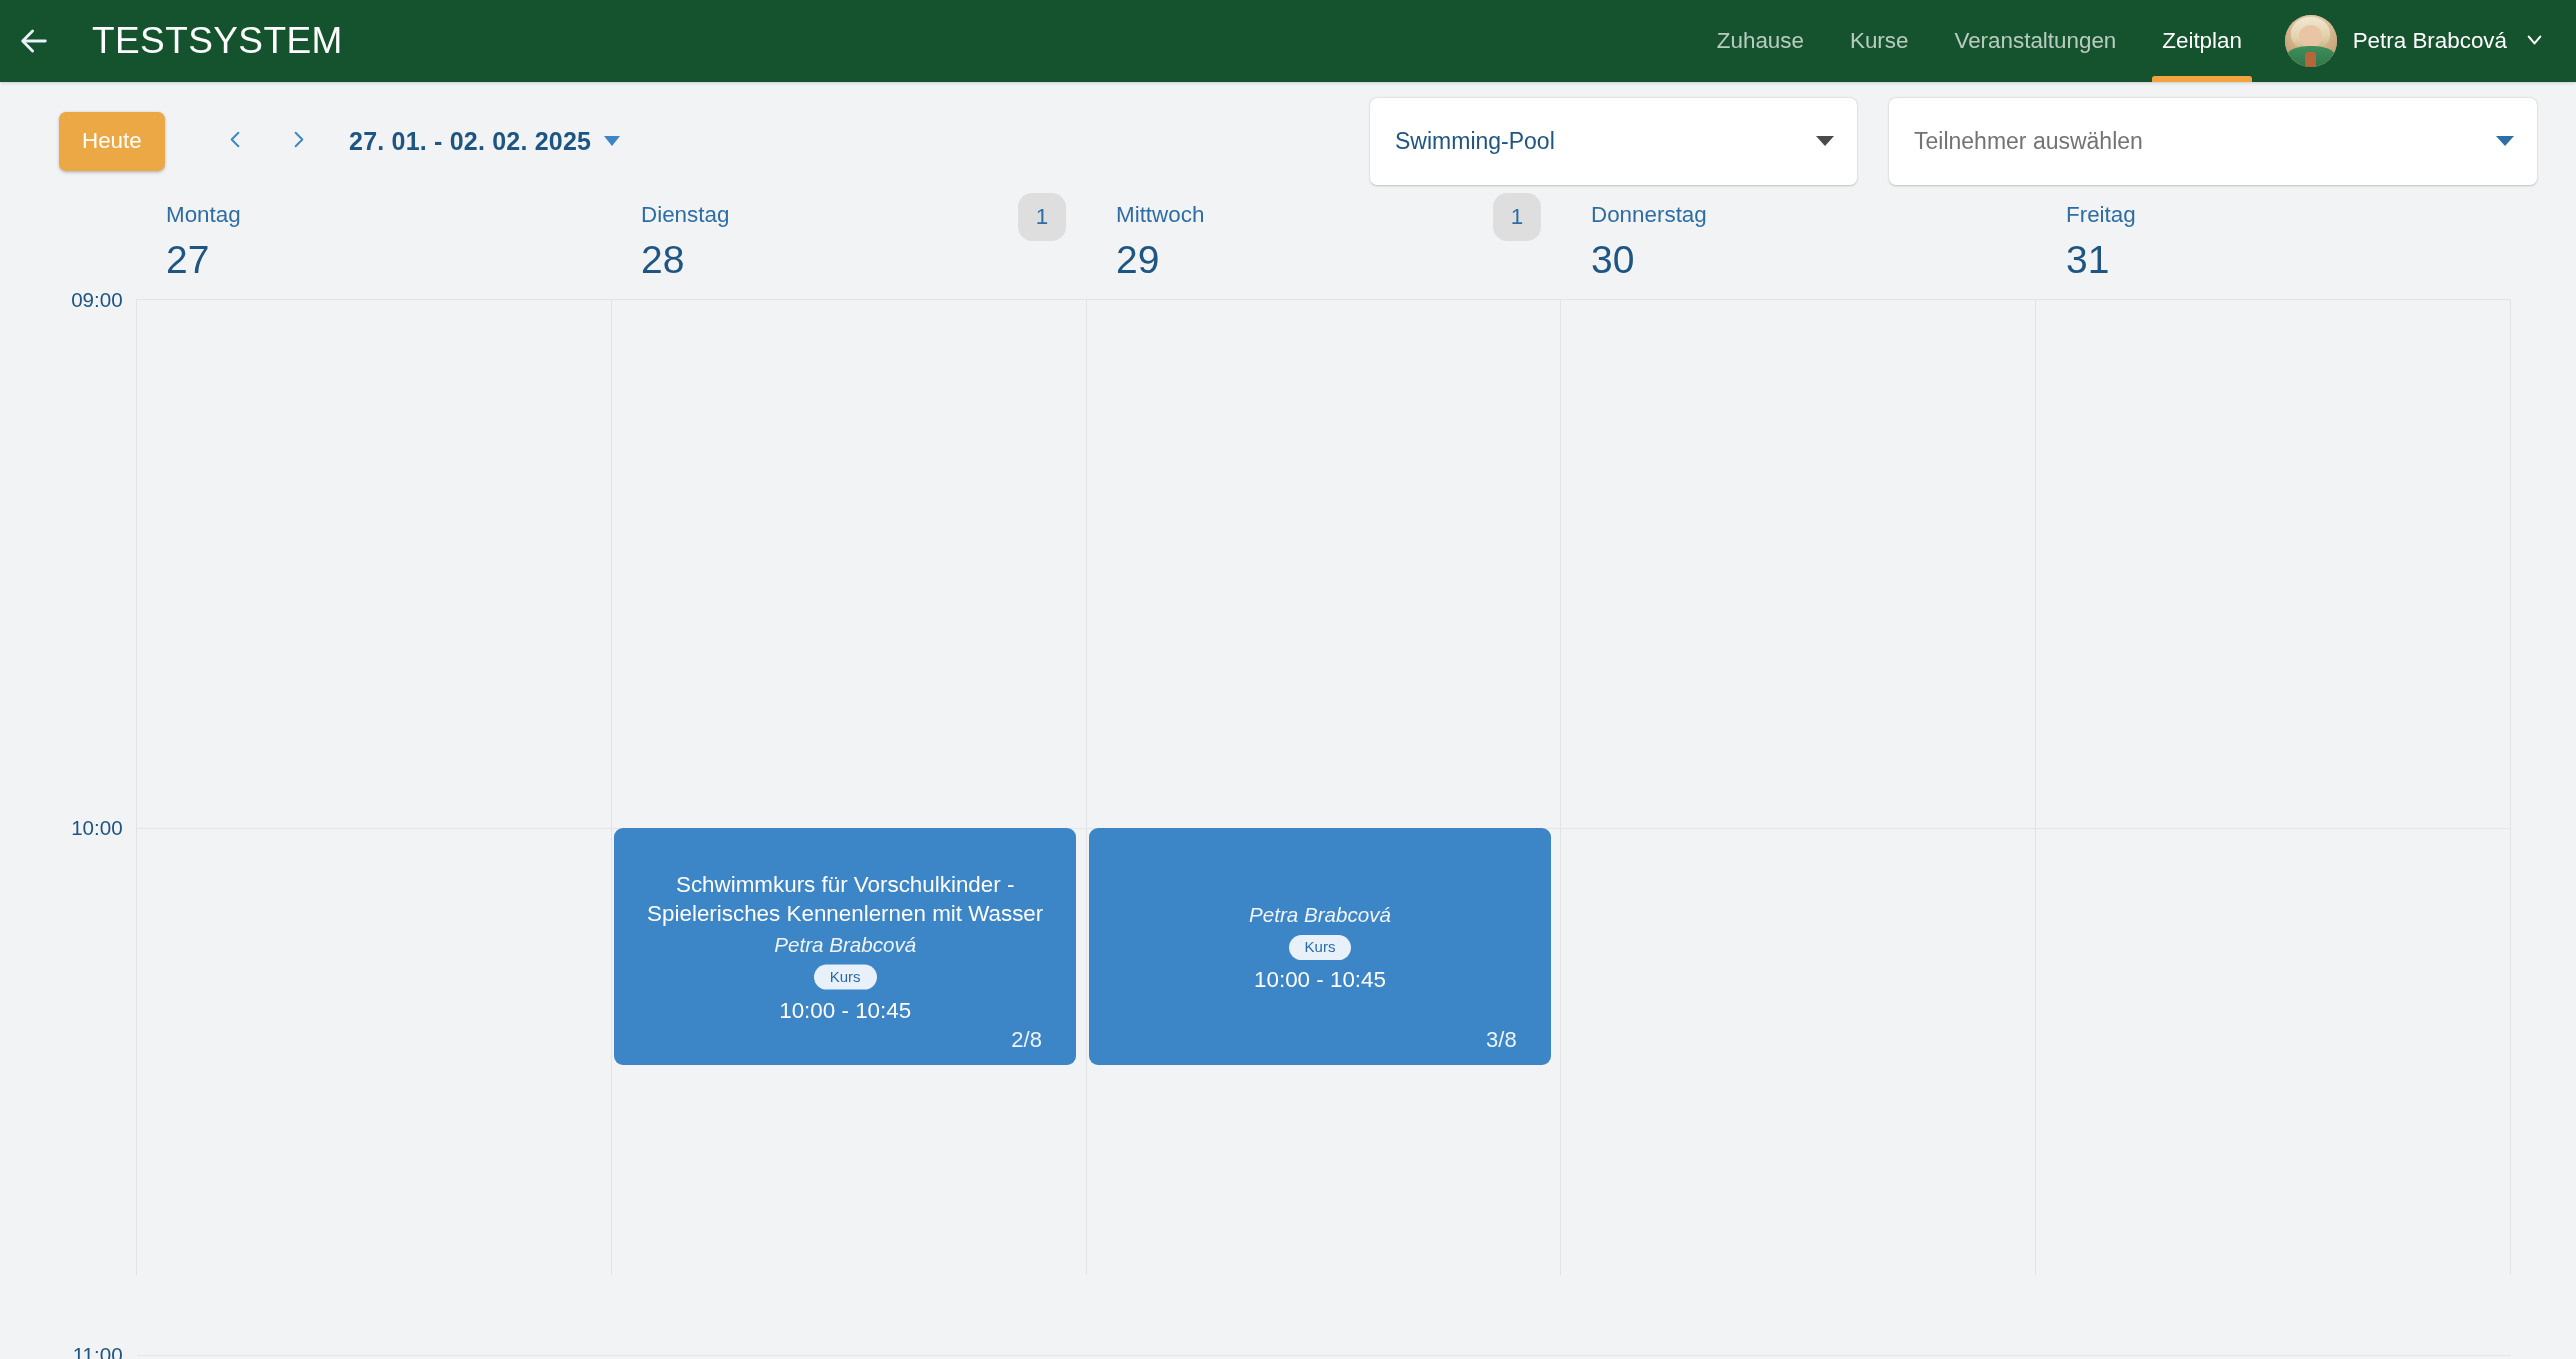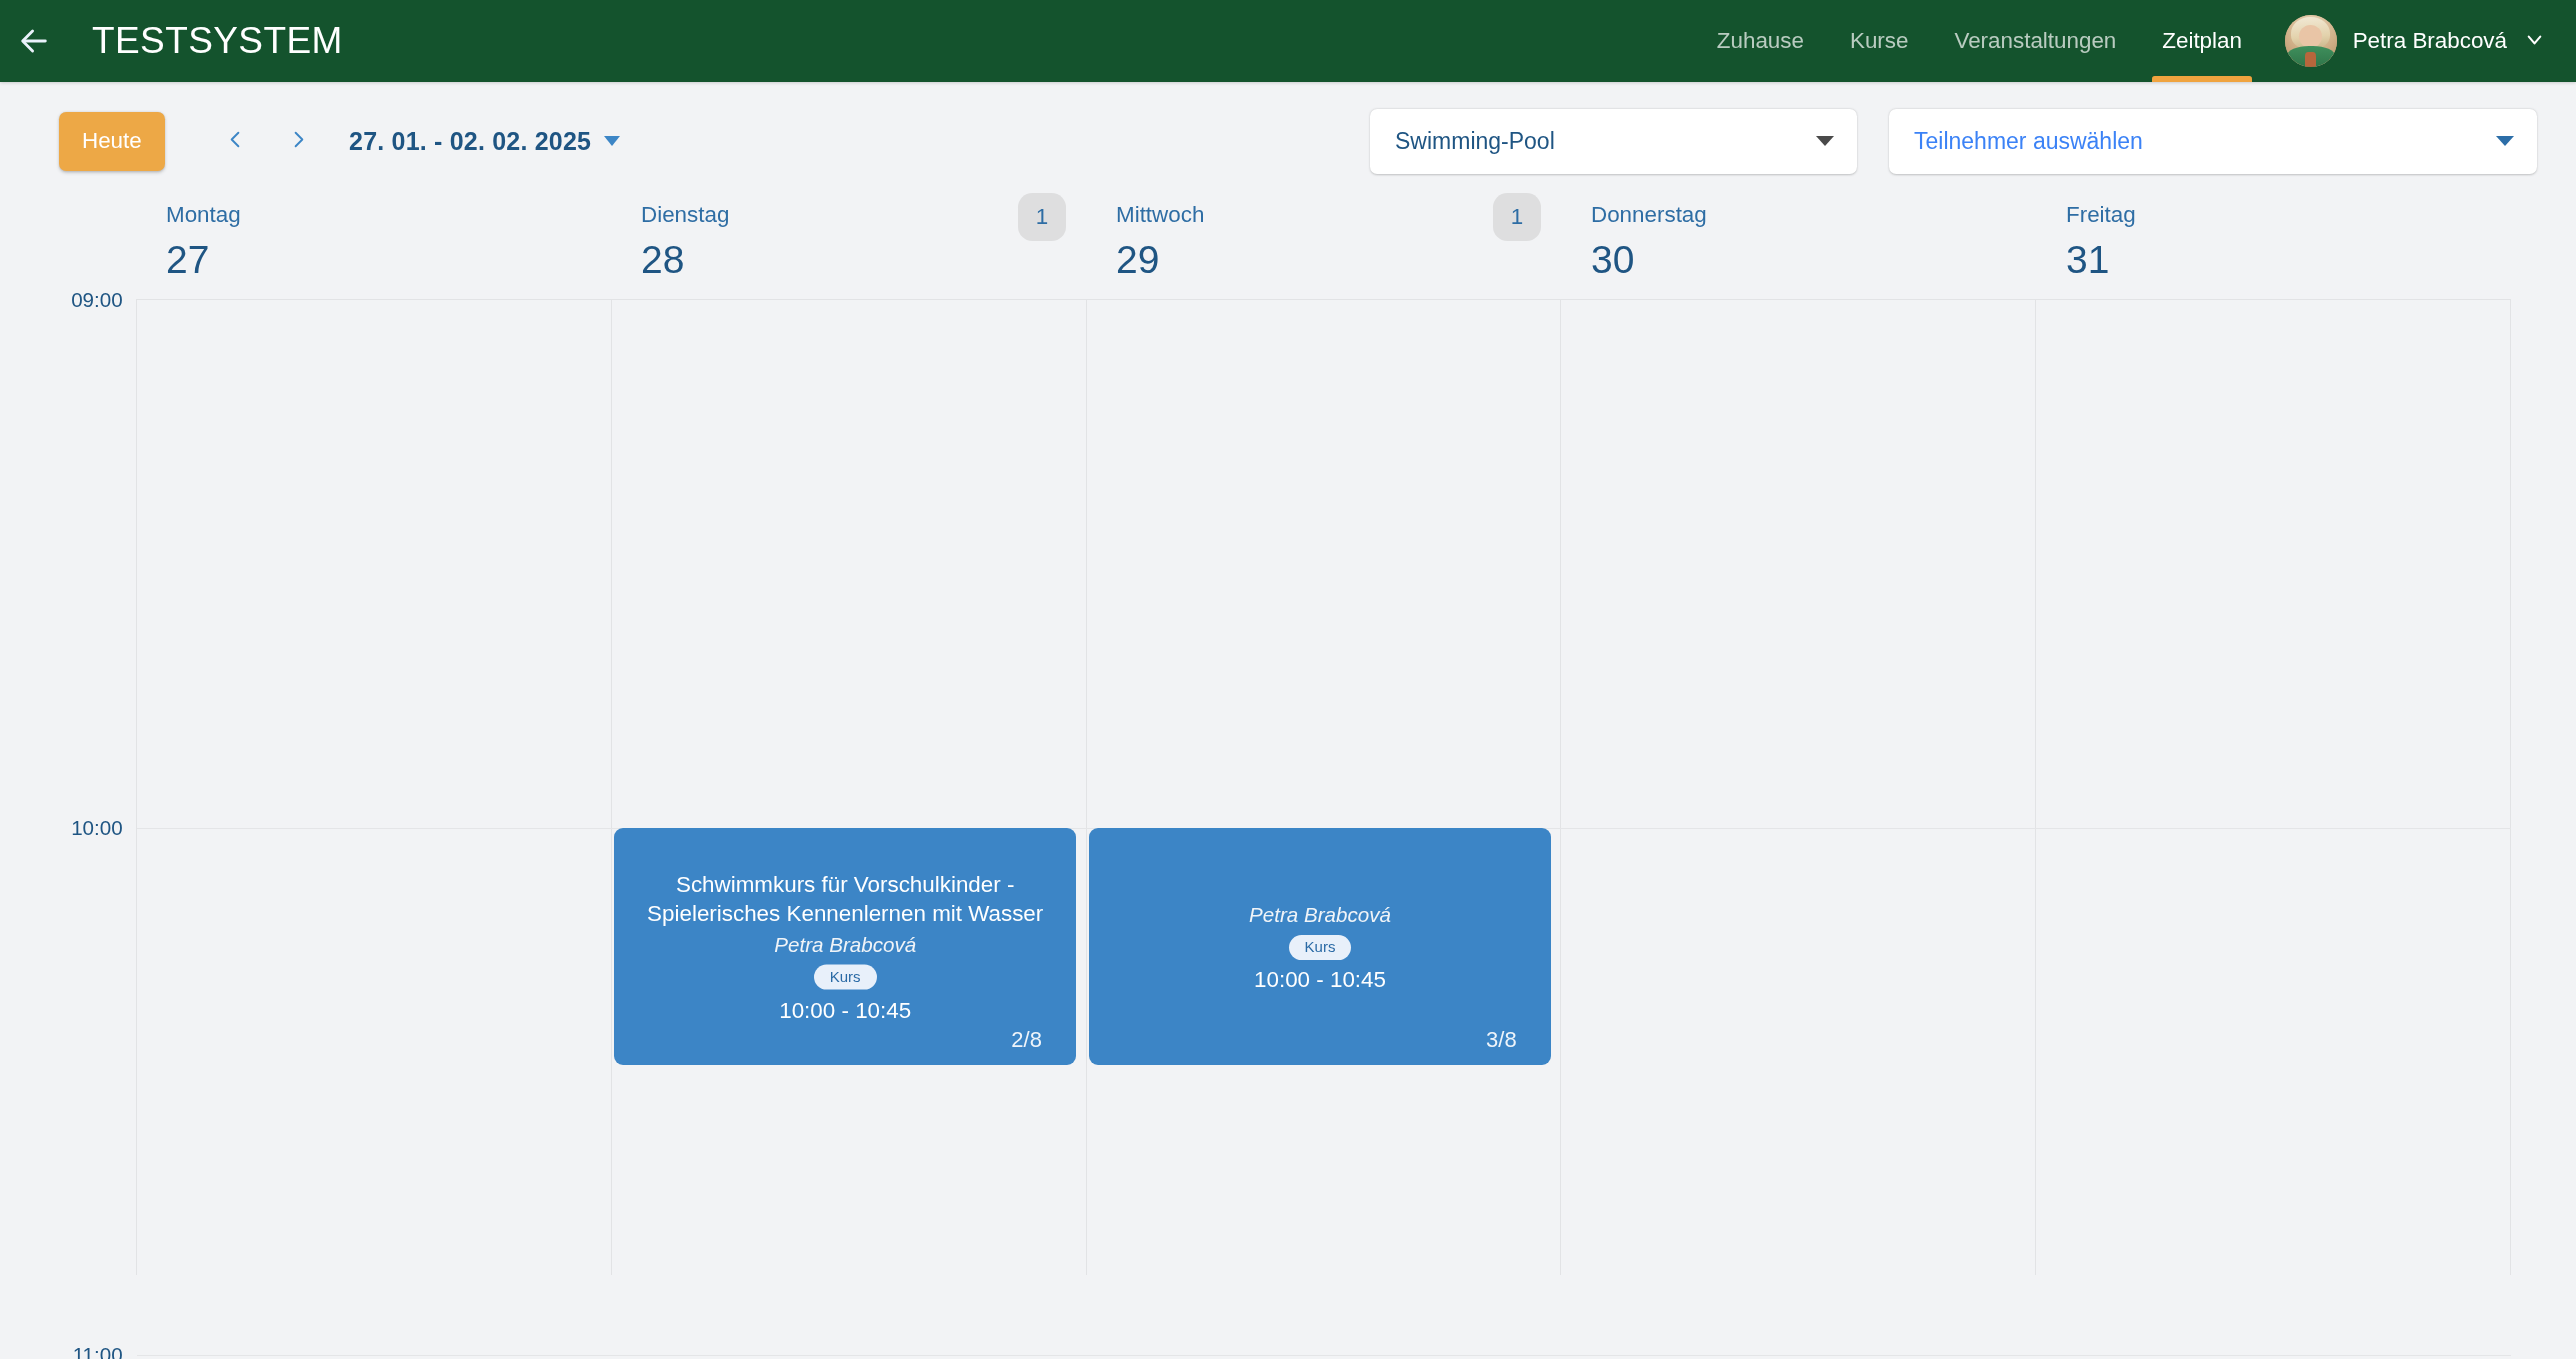--- a/index.html
+++ b/index.html
@@ -221,42 +221,42 @@
     border-right: 8px solid transparent;
     border-top: 10px solid #3d86c6;
   }
 
   .toolbar-spacer { flex: 1 1 auto; }
 
   .select-field {
     position: relative;
     background: #ffffff;
     border-radius: 7.2px;
-    height: 65px;
+    height: 87px;
     display: flex;
     align-items: center;
     padding: 0 23px 0 25px;
     box-shadow: 0 0.9px 2.7px rgba(0,0,0,.13), 0 0.9px 1.8px rgba(0,0,0,.09);
     cursor: pointer;
     border: none;
     font-family: inherit;
   }
   .select-field.pool { width: 487px; margin-right: 32px; }
   .select-field.participants { width: 648px; }
 
   .select-value {
     font-size: 23px;
     color: #1f5583;
     white-space: nowrap;
     overflow: hidden;
     text-overflow: ellipsis;
     flex: 1 1 auto;
     text-align: left;
   }
-  .select-value.placeholder { color: #3b82f6; }
+  .select-value.placeholder { color: #737373; }
 
   .select-caret {
     width: 0; height: 0;
     border-left: 9px solid transparent;
     border-right: 9px solid transparent;
     border-top: 10.7px solid #4a4a4a;
     flex: 0 0 auto;
     margin-left: 14.3px;
   }
   .select-caret.blue { border-top-color: #2c6ea8; }

